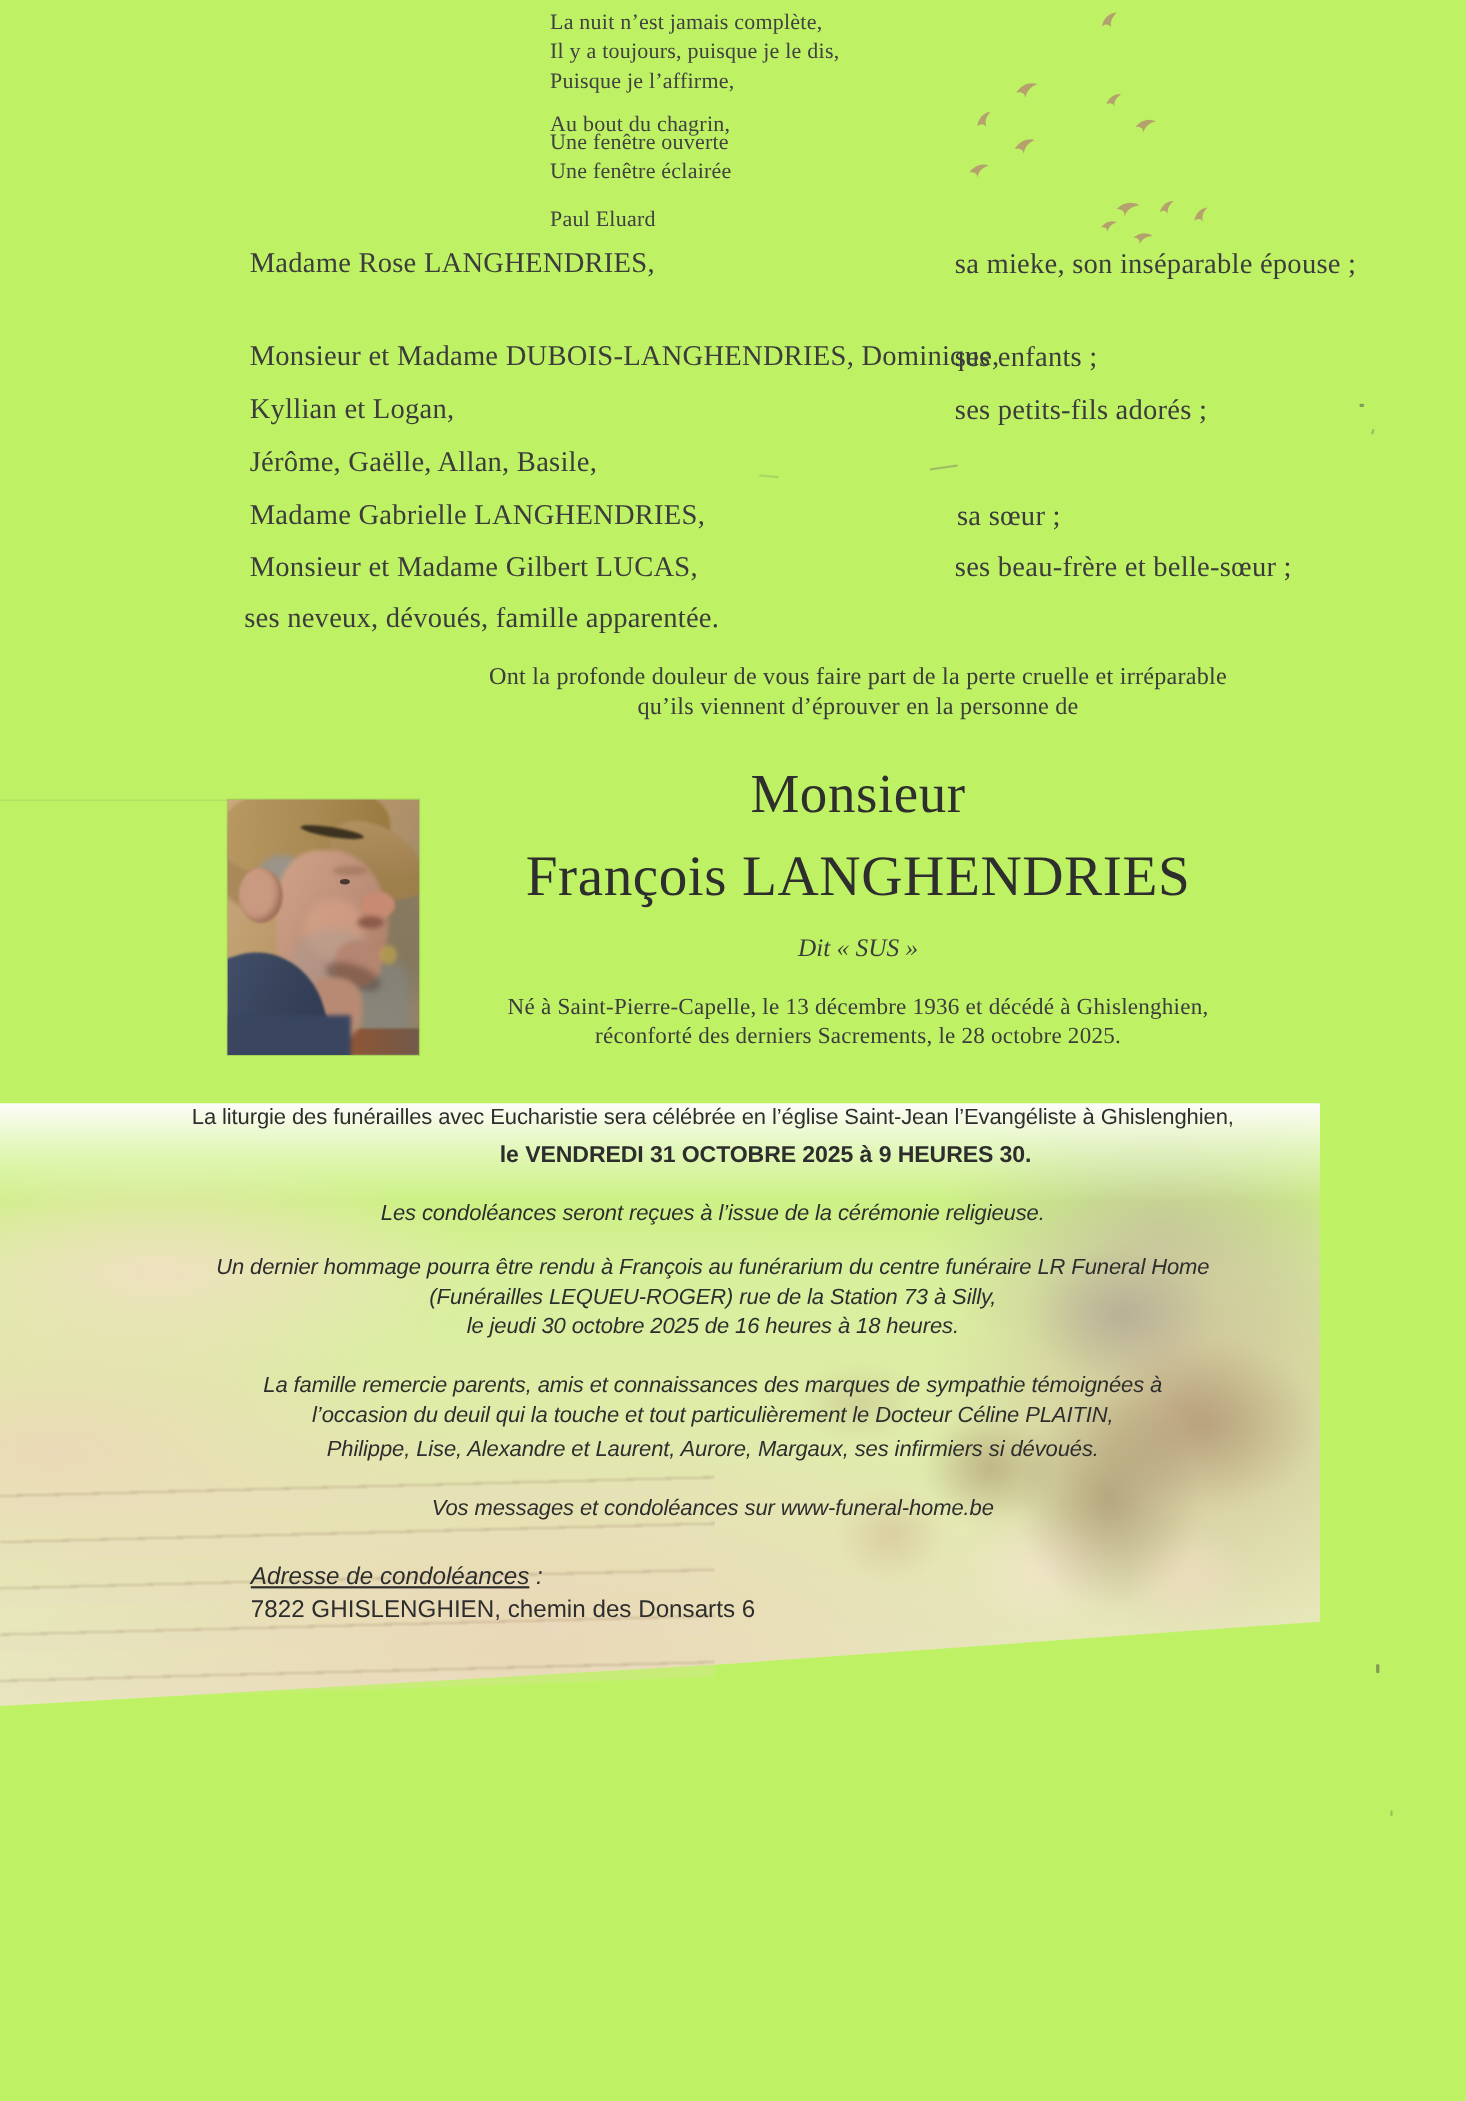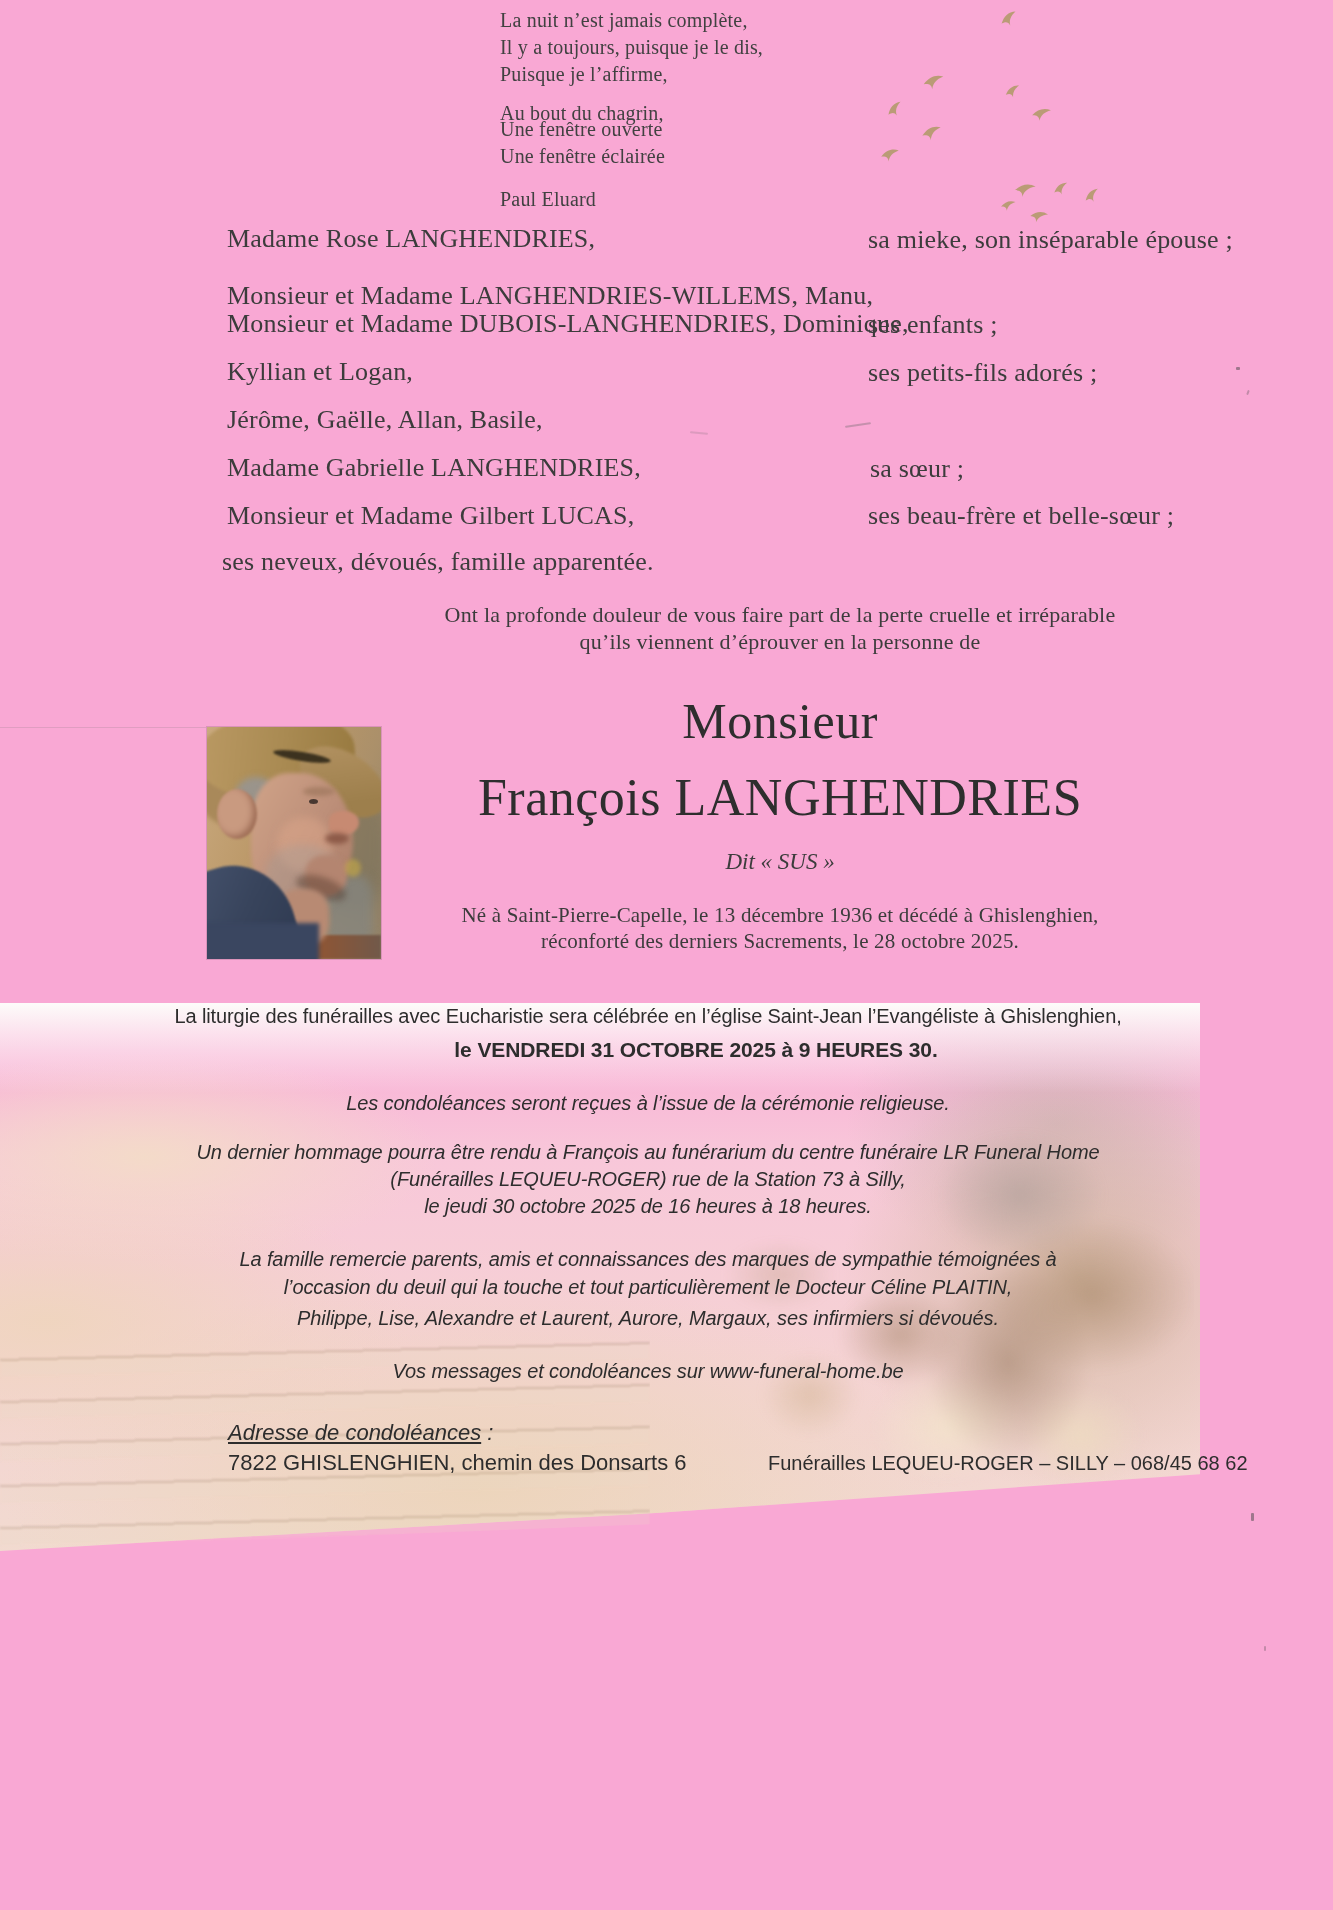--- a/index.html
+++ b/index.html
@@ -1,20 +1,20 @@
 <!DOCTYPE html>
 <html><head>
 <meta charset="utf-8">
 <style>
   html,body{margin:0;padding:0;background:#e8e8e8;}
   .page{
     position:relative;
     width:1333px;height:1910px;
     margin:0 auto;
-    background:#f9a8d4;
+    background:#bef264;
     overflow:hidden;
     font-family:"Liberation Serif", serif;
     color:#3a3a3a;
   }
   .abs{position:absolute;}
   
   .poem-line{font-size:20px;line-height:27px;color:#414141;letter-spacing:.2px;white-space:nowrap;}
   .fam{font-size:26px;color:#3c3c3c;letter-spacing:.2px;white-space:nowrap;}
   .intro{width:1200px;left:180px;text-align:center;font-size:22px;color:#3c3c3c;letter-spacing:.2px;}
   .cblock{width:1200px;left:180px;text-align:center;}
@@ -123,21 +123,20 @@
 
   <div class="abs poem-line" style="left:500px;top:7px;">La nuit n’est jamais complète,</div>
   <div class="abs poem-line" style="left:500px;top:34px;">Il y a toujours, puisque je le dis,</div>
   <div class="abs poem-line" style="left:500px;top:61px;">Puisque je l’affirme,</div>
   <div class="abs poem-line" style="left:500px;top:100px;">Au bout du chagrin,</div>
   <div class="abs poem-line" style="left:500px;top:116px;">Une fenêtre ouverte</div>
   <div class="abs poem-line" style="left:500px;top:143px;">Une fenêtre éclairée</div>
   <div class="abs poem-line" style="left:500px;top:186px;">Paul Eluard</div>
 
   <div class="abs fam" style="left:227px;top:224px;">Madame Rose LANGHENDRIES,</div>
-  <div class="abs fam" style="left:227px;top:281px;">Monsieur et Madame LANGHENDRIES-WILLEMS, Manu,</div>
   <div class="abs fam" style="left:227px;top:309px;">Monsieur et Madame DUBOIS-LANGHENDRIES, Dominique,</div>
   <div class="abs fam" style="left:227px;top:357px;">Kyllian et Logan,</div>
   <div class="abs fam" style="left:227px;top:405px;">Jérôme, Gaëlle, Allan, Basile,</div>
   <div class="abs fam" style="left:227px;top:453px;">Madame Gabrielle LANGHENDRIES,</div>
   <div class="abs fam" style="left:227px;top:501px;">Monsieur et Madame Gilbert LUCAS,</div>
   <div class="abs fam" style="left:222px;top:547px;">ses neveux, dévoués, famille apparentée.</div>
 
   <div class="abs fam" style="left:868px;top:225px;">sa mieke, son inséparable épouse ;</div>
   <div class="abs fam" style="left:868px;top:310px;">ses enfants ;</div>
   <div class="abs fam" style="left:868px;top:358px;">ses petits-fils adorés ;</div>
@@ -185,21 +184,20 @@
   <div class="abs sans sline it" style="top:1141px;">Un dernier hommage pourra être rendu à François au funérarium du centre funéraire LR Funeral Home</div>
   <div class="abs sans sline it" style="top:1168px;">(Funérailles LEQUEU-ROGER) rue de la Station 73 à Silly,</div>
   <div class="abs sans sline it" style="top:1195px;">le jeudi 30 octobre 2025 de 16 heures à 18 heures.</div>
   <div class="abs sans sline it" style="top:1248px;">La famille remercie parents, amis et connaissances des marques de sympathie témoignées à</div>
   <div class="abs sans sline it" style="top:1307px;">Philippe, Lise, Alexandre et Laurent, Aurore, Margaux, ses infirmiers si dévoués.</div>
   <div class="abs sans sline it" style="top:1276px;">l’occasion du deuil qui la touche et tout particulièrement le Docteur Céline PLAITIN,</div>
   <div class="abs sans sline it" style="top:1360px;">Vos messages et condoléances sur www-funeral-home.be</div>
 
   <div class="abs sans addr-label" style="left:228px;top:1420px;"><span class="u">Adresse de condoléances</span><span> :</span></div>
   <div class="abs sans addr" style="left:228px;top:1450px;">7822 GHISLENGHIEN, chemin des Donsarts 6</div>
-  <div class="abs sans fh" style="left:768px;top:1452px;">Funérailles LEQUEU-ROGER – SILLY – 068/45 68 62</div>
 
   <div class="abs hairline"></div>
   <div class="abs smudge" style="left:845px;top:424px;width:26px;height:2px;transform:rotate(-8deg);"></div>
   <div class="abs smudge" style="left:690px;top:432px;width:18px;height:2px;transform:rotate(5deg);opacity:.55;"></div>
   <div class="abs speck" style="left:1236px;top:367px;width:4px;height:3px;"></div>
   <div class="abs speck" style="left:1247px;top:390px;width:2px;height:5px;transform:rotate(20deg);opacity:.6;"></div>
   <div class="abs speck" style="left:1251px;top:1513px;width:3px;height:8px;"></div>
   <div class="abs speck" style="left:1264px;top:1646px;width:2px;height:5px;opacity:.6;"></div>
 
 </div>

